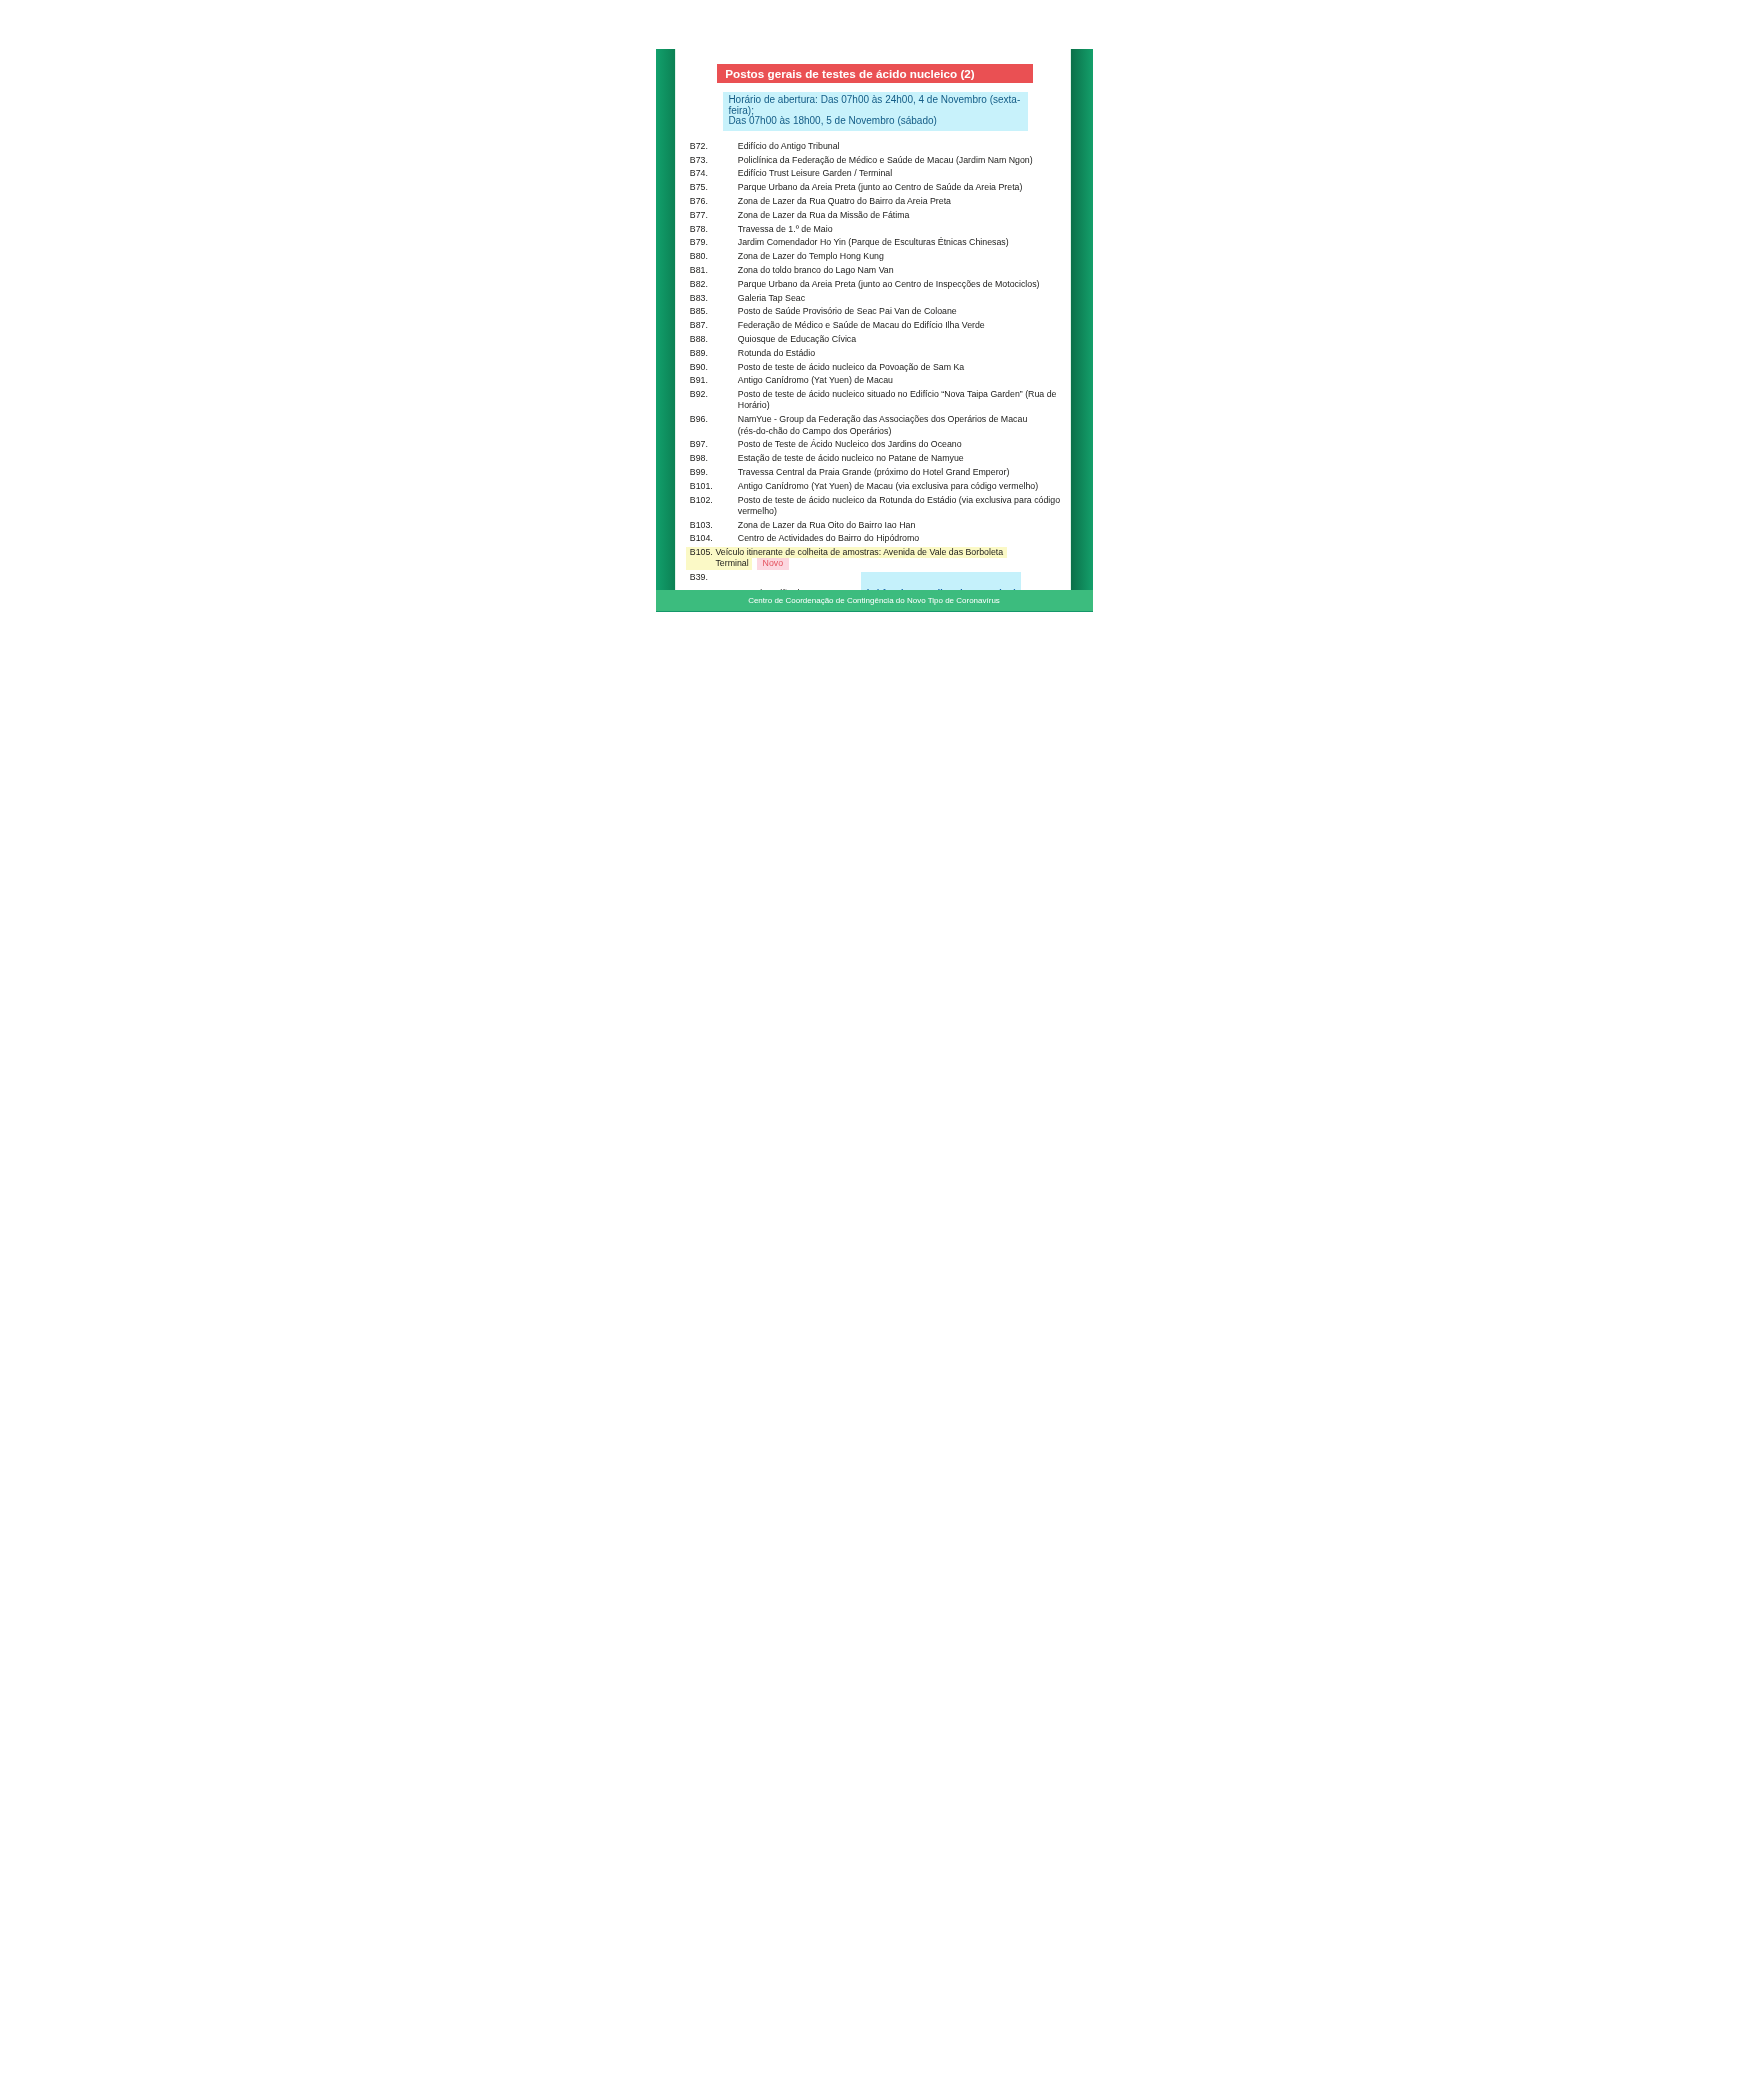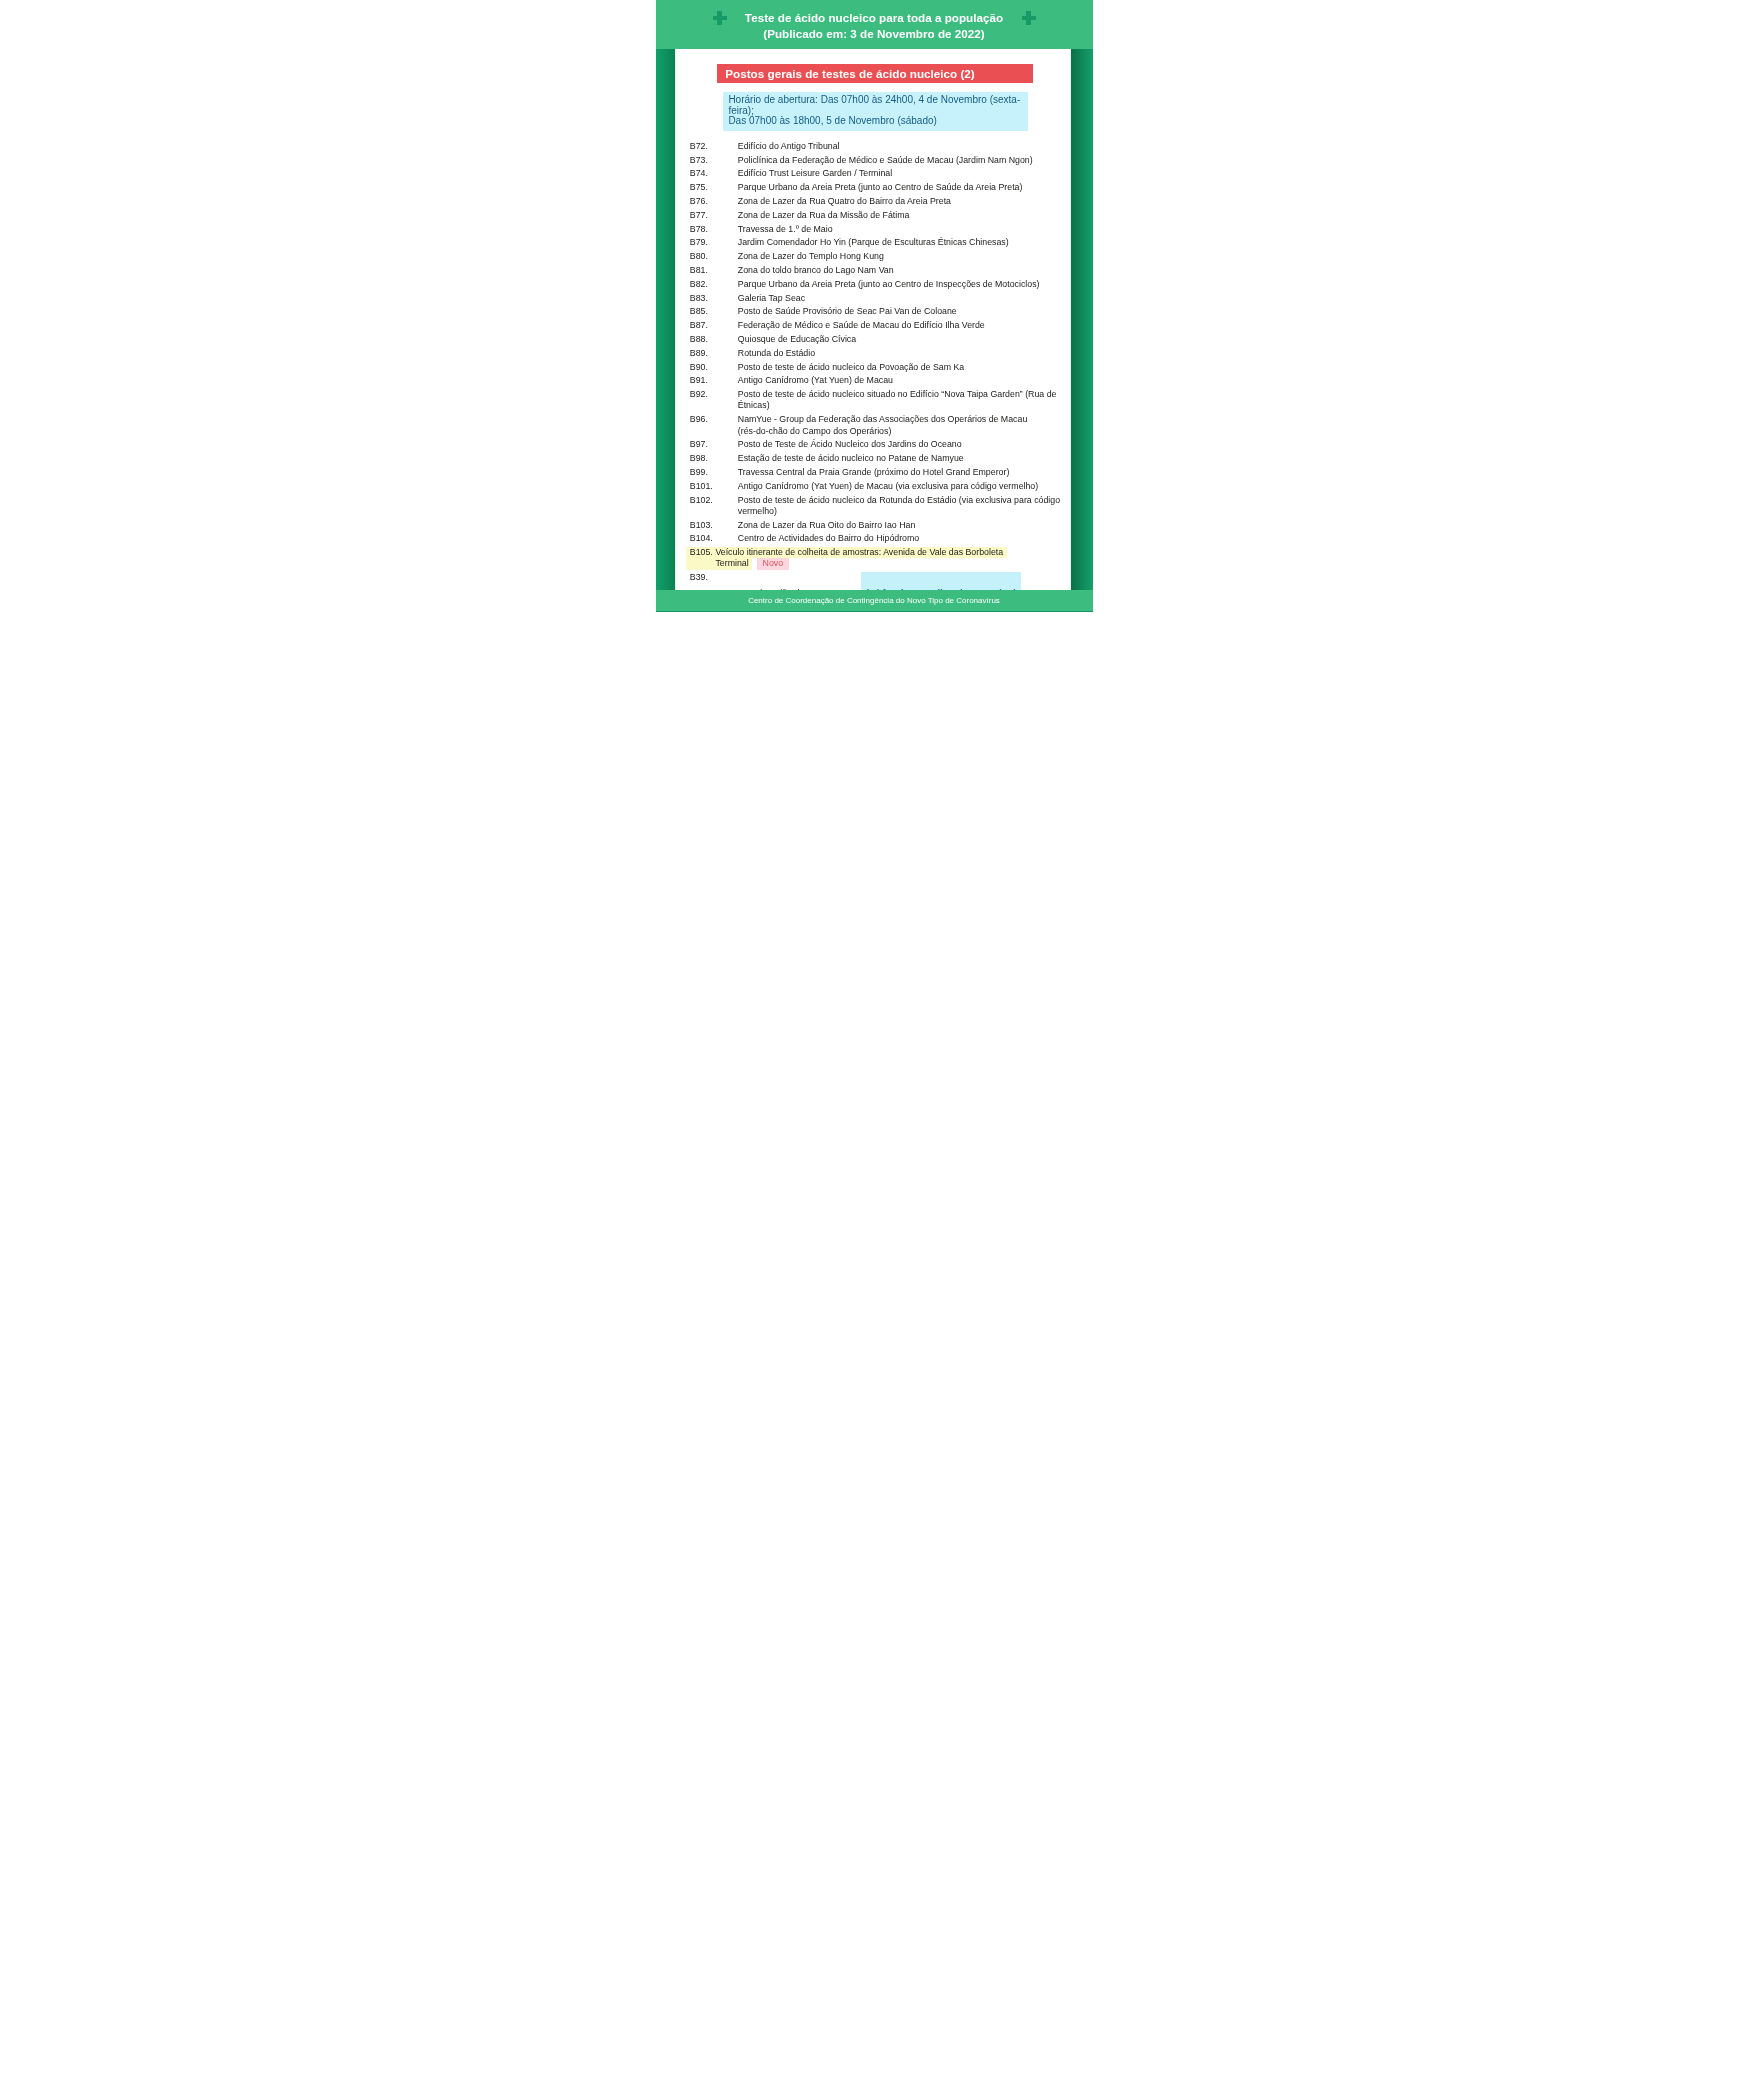--- a/index.html
+++ b/index.html
@@ -149,26 +149,20 @@
     margin-left:3.8px;
     position:relative;top:-0.4px;
     line-height:11.3px;
   }
 </style>
 </head>
 <body>
 
 <div class="page">
 
-  <div class="header-band">
-    <span class="cross cross-left"></span>
-    <div class="header-title-1">Teste de ácido nucleico para toda a população</div>
-    <div class="header-title-2">(Publicado em: 3 de Novembro de 2022)</div>
-    <span class="cross cross-right"></span>
-  </div>
 
   <div class="strip strip-left"></div>
   <div class="strip strip-right"></div>
 
   <div class="content">
 
     <div class="banner">Postos gerais de testes de ácido nucleico  (2)</div>
 
     <div class="hours-box">
       <div>Horário de abertura: Das 07h00 às 24h00, 4 de Novembro (sexta-feira);</div>
@@ -299,21 +293,21 @@
     <span class="num">B91.</span>
     <span class="txt">
       <span class="line line1">Antigo Canídromo (Yat Yuen) de Macau</span>
 
     </span>
   </li>
         <li class="item">
     <span class="num">B92.</span>
     <span class="txt">
       <span class="line line1">Posto de teste de ácido nucleico situado no Edifício “Nova Taipa Garden” (Rua de</span>
-      <span class="line line2"><span class="l2txt">Étnicas)</span></span>
+      <span class="line line2"><span class="l2txt">Horário)</span></span>
     </span>
   </li>
         <li class="item">
     <span class="num">B96.</span>
     <span class="txt">
       <span class="line line1">NamYue - Group da Federação das Associações dos Operários de Macau</span>
       <span class="line line2"><span class="l2txt">(rés-do-chão do Campo dos Operários)</span></span>
     </span>
   </li>
         <li class="item">

